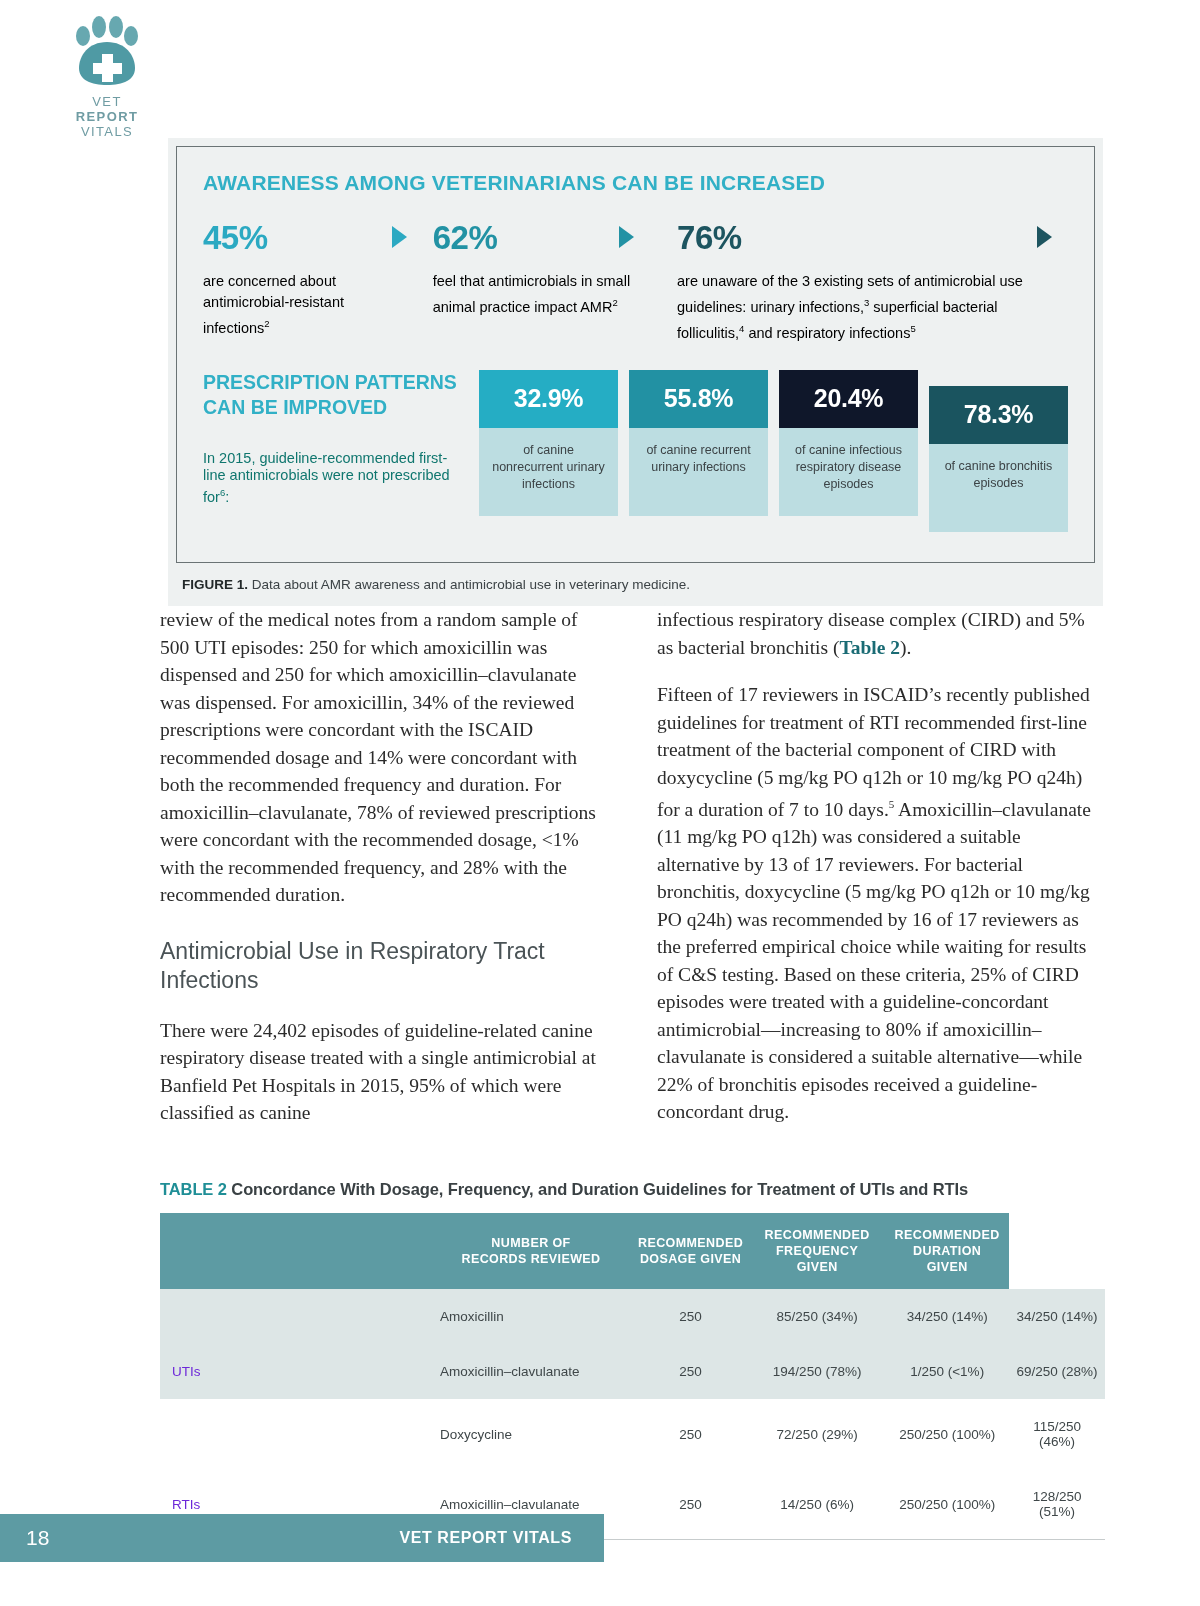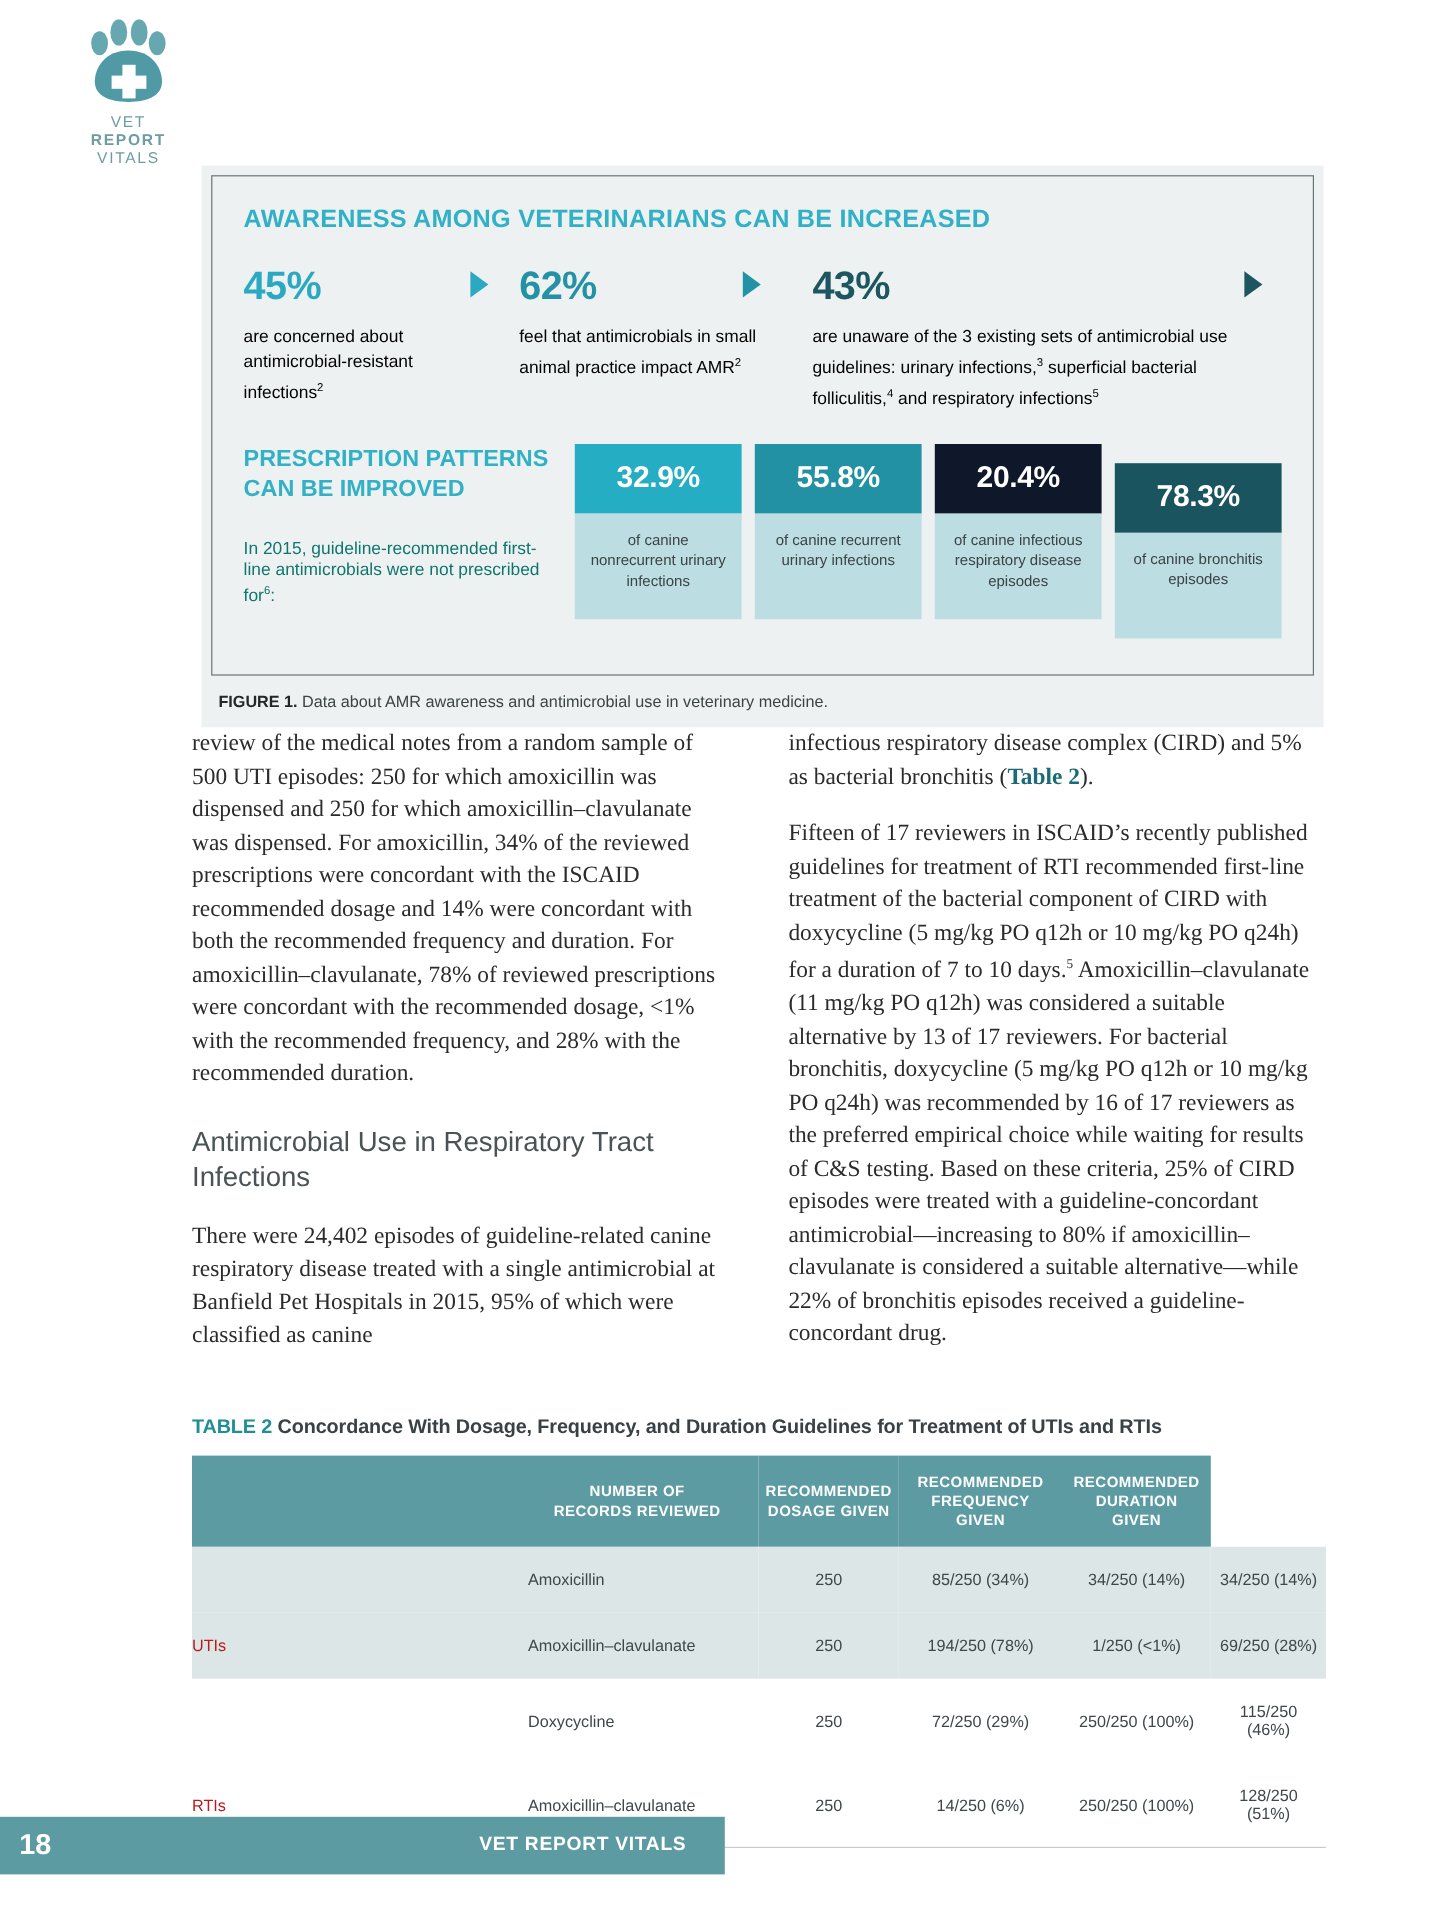--- a/index.html
+++ b/index.html
@@ -213,23 +213,23 @@
   tbody td {
     font-size: 13.5px;
     color: #3f4749;
     padding: 20px 6px;
     text-align: center;
     vertical-align: middle;
   }
   tbody td.grp {
     width: 68px;
     text-align: left;
-    padding-left: 0;
+    padding-left: 12px;
     font-size: 13.5px;
-    color: #b91c1c;
+    color: #6d28d9;
     font-weight: 400;
   }
   tbody td.drug {
     text-align: left;
     width: 202px;
     padding-left: 10px;
   }
   tr.shade td { background: #dde6e6; }
   tr.plain td { background: #ffffff; }
   .tbl-bottom-rule { border-top: 1px solid #c7cccd; margin-top: 0; }
@@ -240,23 +240,23 @@
     left: 0;
     bottom: 44px;
     width: 604px;
     height: 48px;
     background: #5d9ba3;
     display: flex;
     align-items: center;
   }
   .footer .pg {
     color: #ffffff;
-    font-size: 24px;
-    font-weight: 700;
-    margin-left: 16px;
+    font-size: 21px;
+    font-weight: 400;
+    margin-left: 26px;
   }
   .footer .brand {
     color: #ffffff;
     font-size: 16px;
     font-weight: 700;
     letter-spacing: 0.6px;
     margin-left: auto;
     margin-right: 32px;
   }
 </style>
@@ -300,21 +300,21 @@
       <div class="arrow-col c2">
         <div class="arrow-head-line">
           <span class="pct-big pct-2">62%</span>
           <span class="arrow-bar a2"><span class="body"></span><span class="tip"></span></span>
         </div>
         <div class="arrow-desc"><span>feel that antimicrobials in small animal practice impact AMR</span><sup>2</sup></div>
       </div>
 
       <div class="arrow-col c3">
         <div class="arrow-head-line">
-          <span class="pct-big pct-3">43%</span>
+          <span class="pct-big pct-3">76%</span>
           <span class="arrow-bar a3"><span class="body"></span><span class="tip"></span></span>
         </div>
         <div class="arrow-desc"><span>are unaware of the 3 existing sets of antimicrobial use guidelines: urinary infections,</span><sup>3</sup><span> superficial bacterial folliculitis,</span><sup>4</sup><span> and respiratory infections</span><sup>5</sup></div>
       </div>
 
     </div>
 
     <div class="presc-row">
       <div class="presc-left">
         <div class="presc-head">PRESCRIPTION PATTERNS CAN BE IMPROVED</div>

